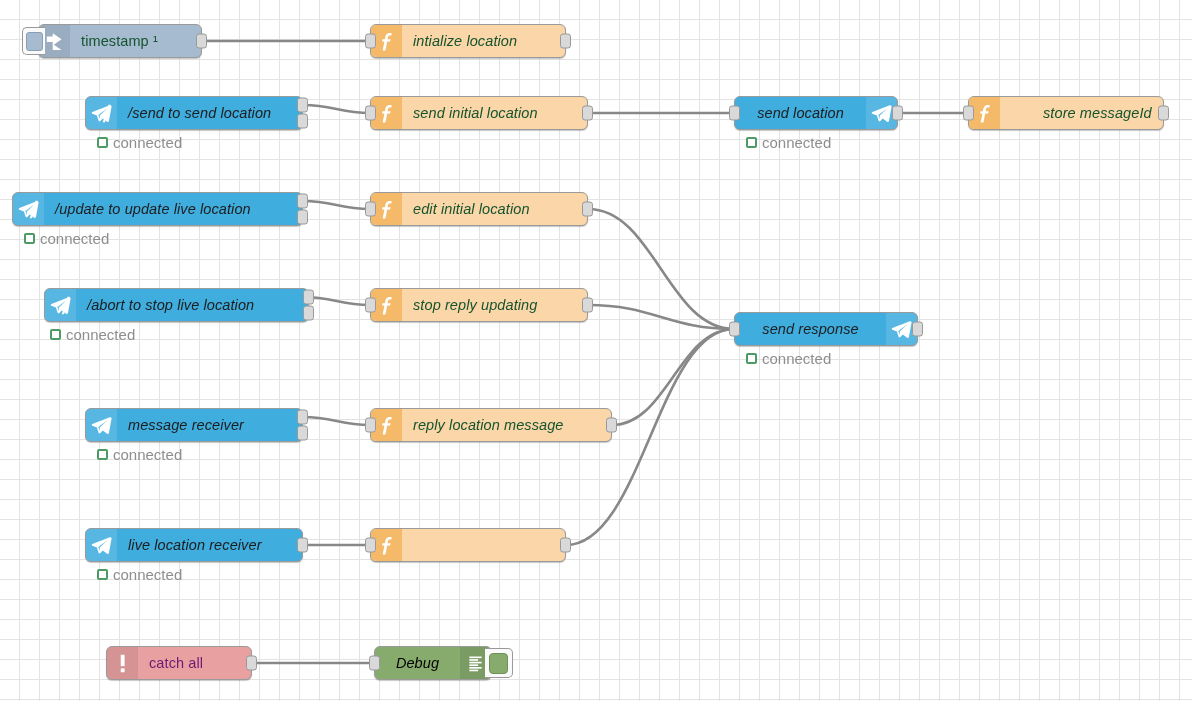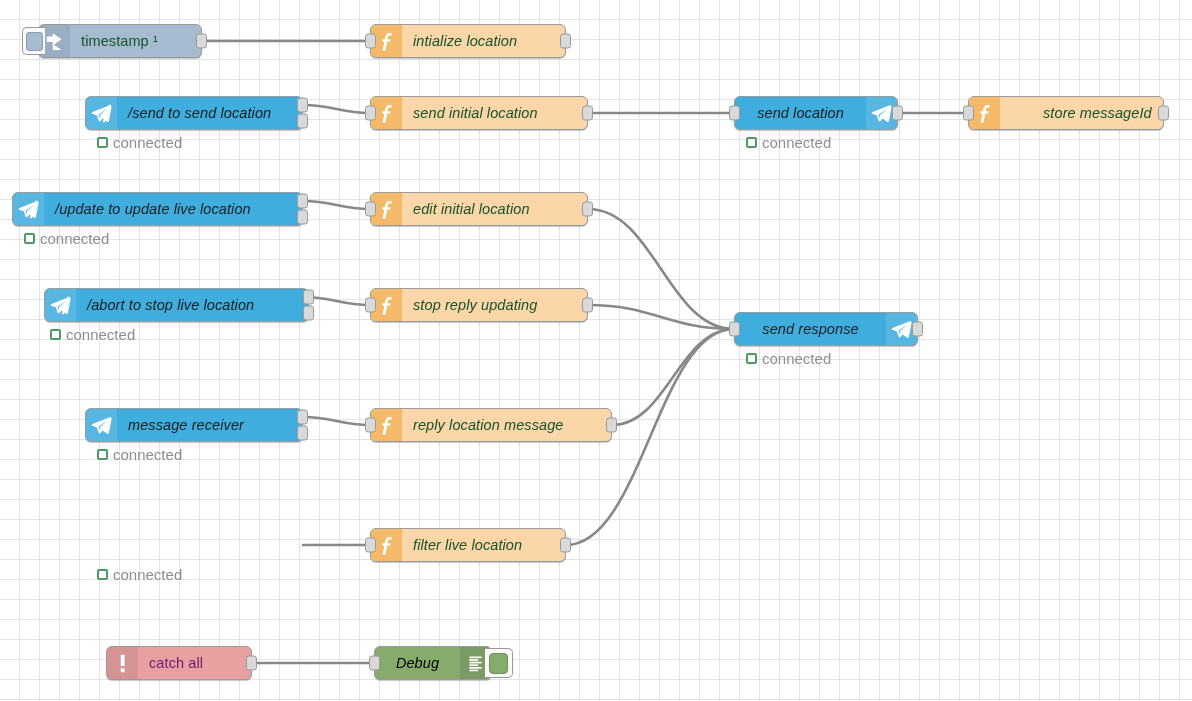--- a/index.html
+++ b/index.html
@@ -305,31 +305,39 @@
     <div class="node n-function" style="left: 370px; top: 408px; width: 242px;">
       <div class="icon-band">
         <svg width="21" height="21" viewBox="0 0 24 24">
           <path d="M15.6 2.2c-2.7 0-4.4 1.6-5 4.6l-.5 2.6H7.4l-.5 2.6h2.7l-2 10.4h3.2l2-10.4h3.4l.5-2.6h-3.4l.4-2.2c.3-1.5 1-2.2 2.2-2.2.5 0 1 .1 1.5.3l.7-2.7c-.7-.3-1.5-.4-2.5-.4z" fill="#ffffff"></path>
         </svg>
       </div>
       <div class="label">reply location message</div>
       <div class="port in"></div>
       <div class="port out"></div>
     </div>
+    <div class="node n-telegram" style="left: 85px; top: 528px; width: 218px;">
+      <div class="icon-band">
+        <svg width="21" height="21" viewBox="0 0 24 24">
+          <path d="M22.2 2.3 1.6 10.2c-1 .4-1 1.8 0 2.2l5.1 1.8 2 6c.3.9 1.4 1.1 2 .4l2.7-2.9 5 3.7c.8.6 1.9.1 2.1-.8l3-16.2c.2-1-.8-1.9-1.3-1.1zM8.5 13.7 18.9 6 10 14.4l-.3 4.1-1.2-4.8z" fill="#ffffff"></path>
+        </svg>
+      </div>
+      <div class="label">live location receiver</div>
+      <div class="port out"></div>
+    </div>
     <div class="status" style="left: 97px; top: 566px;">
       <span class="dot"></span>
       <span>connected</span>
     </div>
     <div class="node n-function" style="left: 370px; top: 528px; width: 196px;">
       <div class="icon-band">
         <svg width="21" height="21" viewBox="0 0 24 24">
           <path d="M15.6 2.2c-2.7 0-4.4 1.6-5 4.6l-.5 2.6H7.4l-.5 2.6h2.7l-2 10.4h3.2l2-10.4h3.4l.5-2.6h-3.4l.4-2.2c.3-1.5 1-2.2 2.2-2.2.5 0 1 .1 1.5.3l.7-2.7c-.7-.3-1.5-.4-2.5-.4z" fill="#ffffff"></path>
         </svg>
       </div>
-      <div class="label">filter live location</div>
       <div class="port in"></div>
       <div class="port out"></div>
     </div>
     <div class="node n-catch" style="left: 106px; top: 646px; width: 146px;">
       <div class="icon-band">
         <svg width="21" height="21" viewBox="0 0 24 24">
           <rect x="10" y="2" width="4.4" height="13" fill="#ffffff"></rect>
           <rect x="10" y="17.6" width="4.4" height="4.4" fill="#ffffff"></rect>
         </svg>
       </div>

